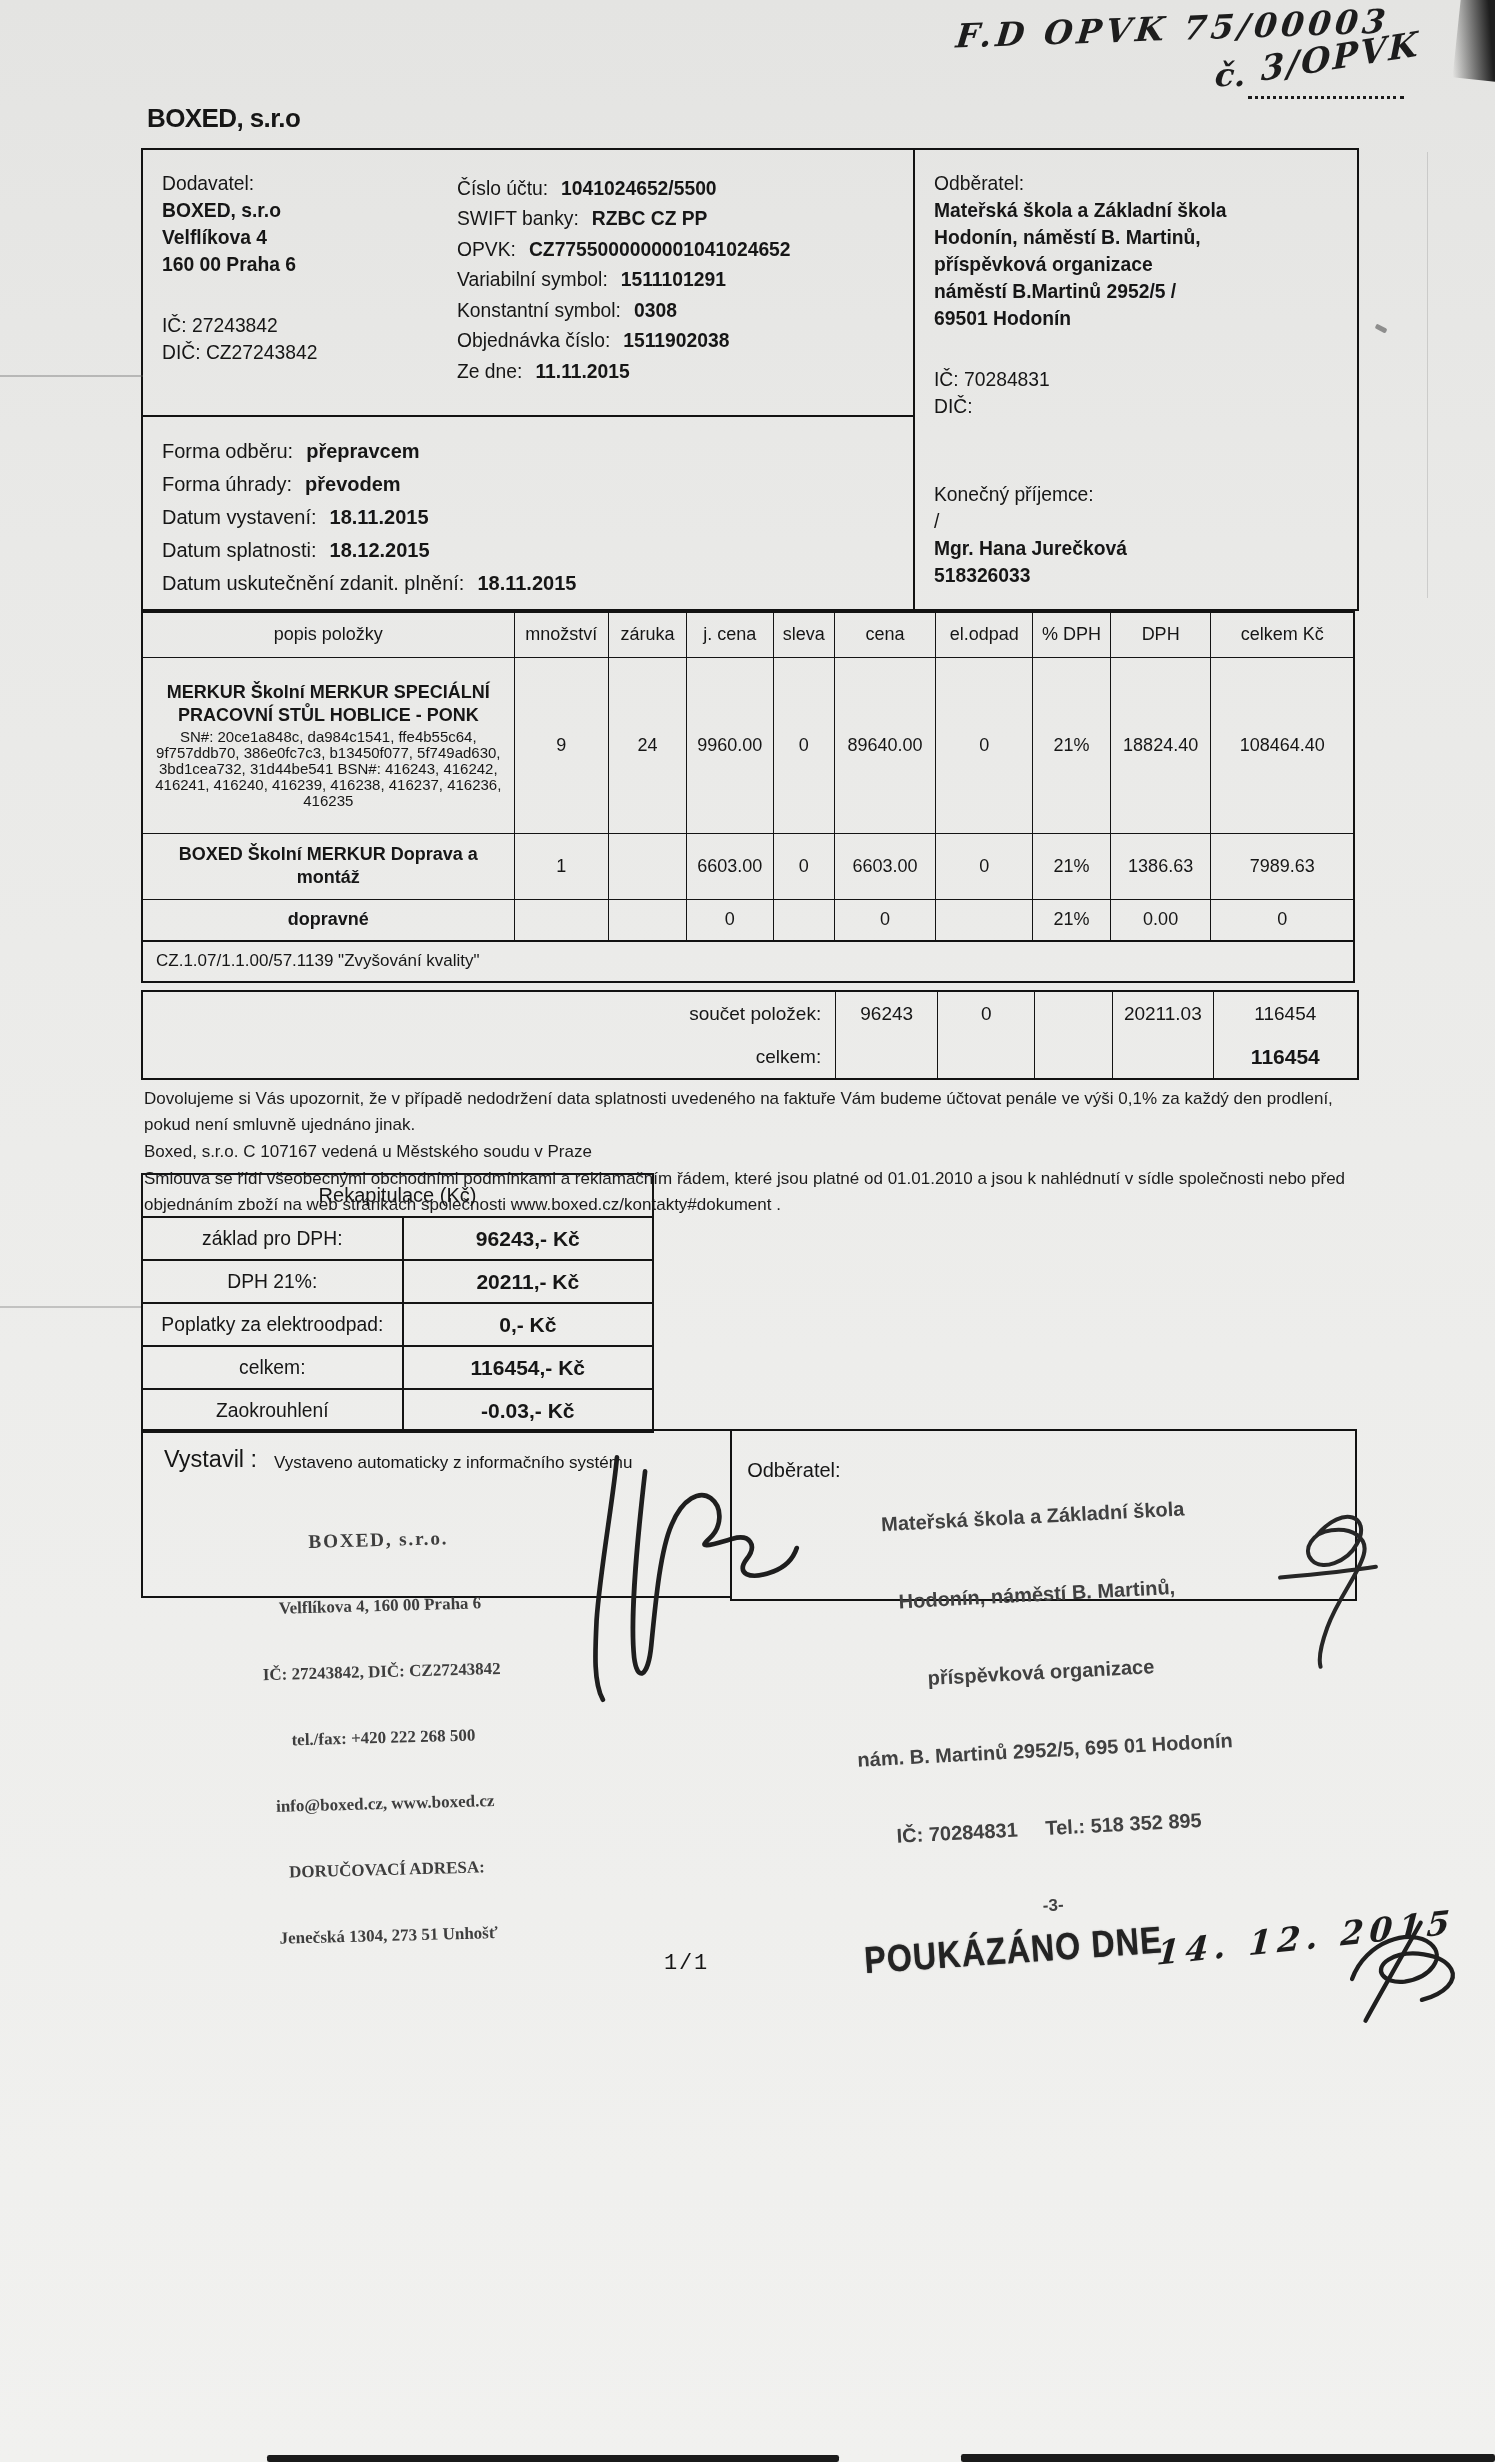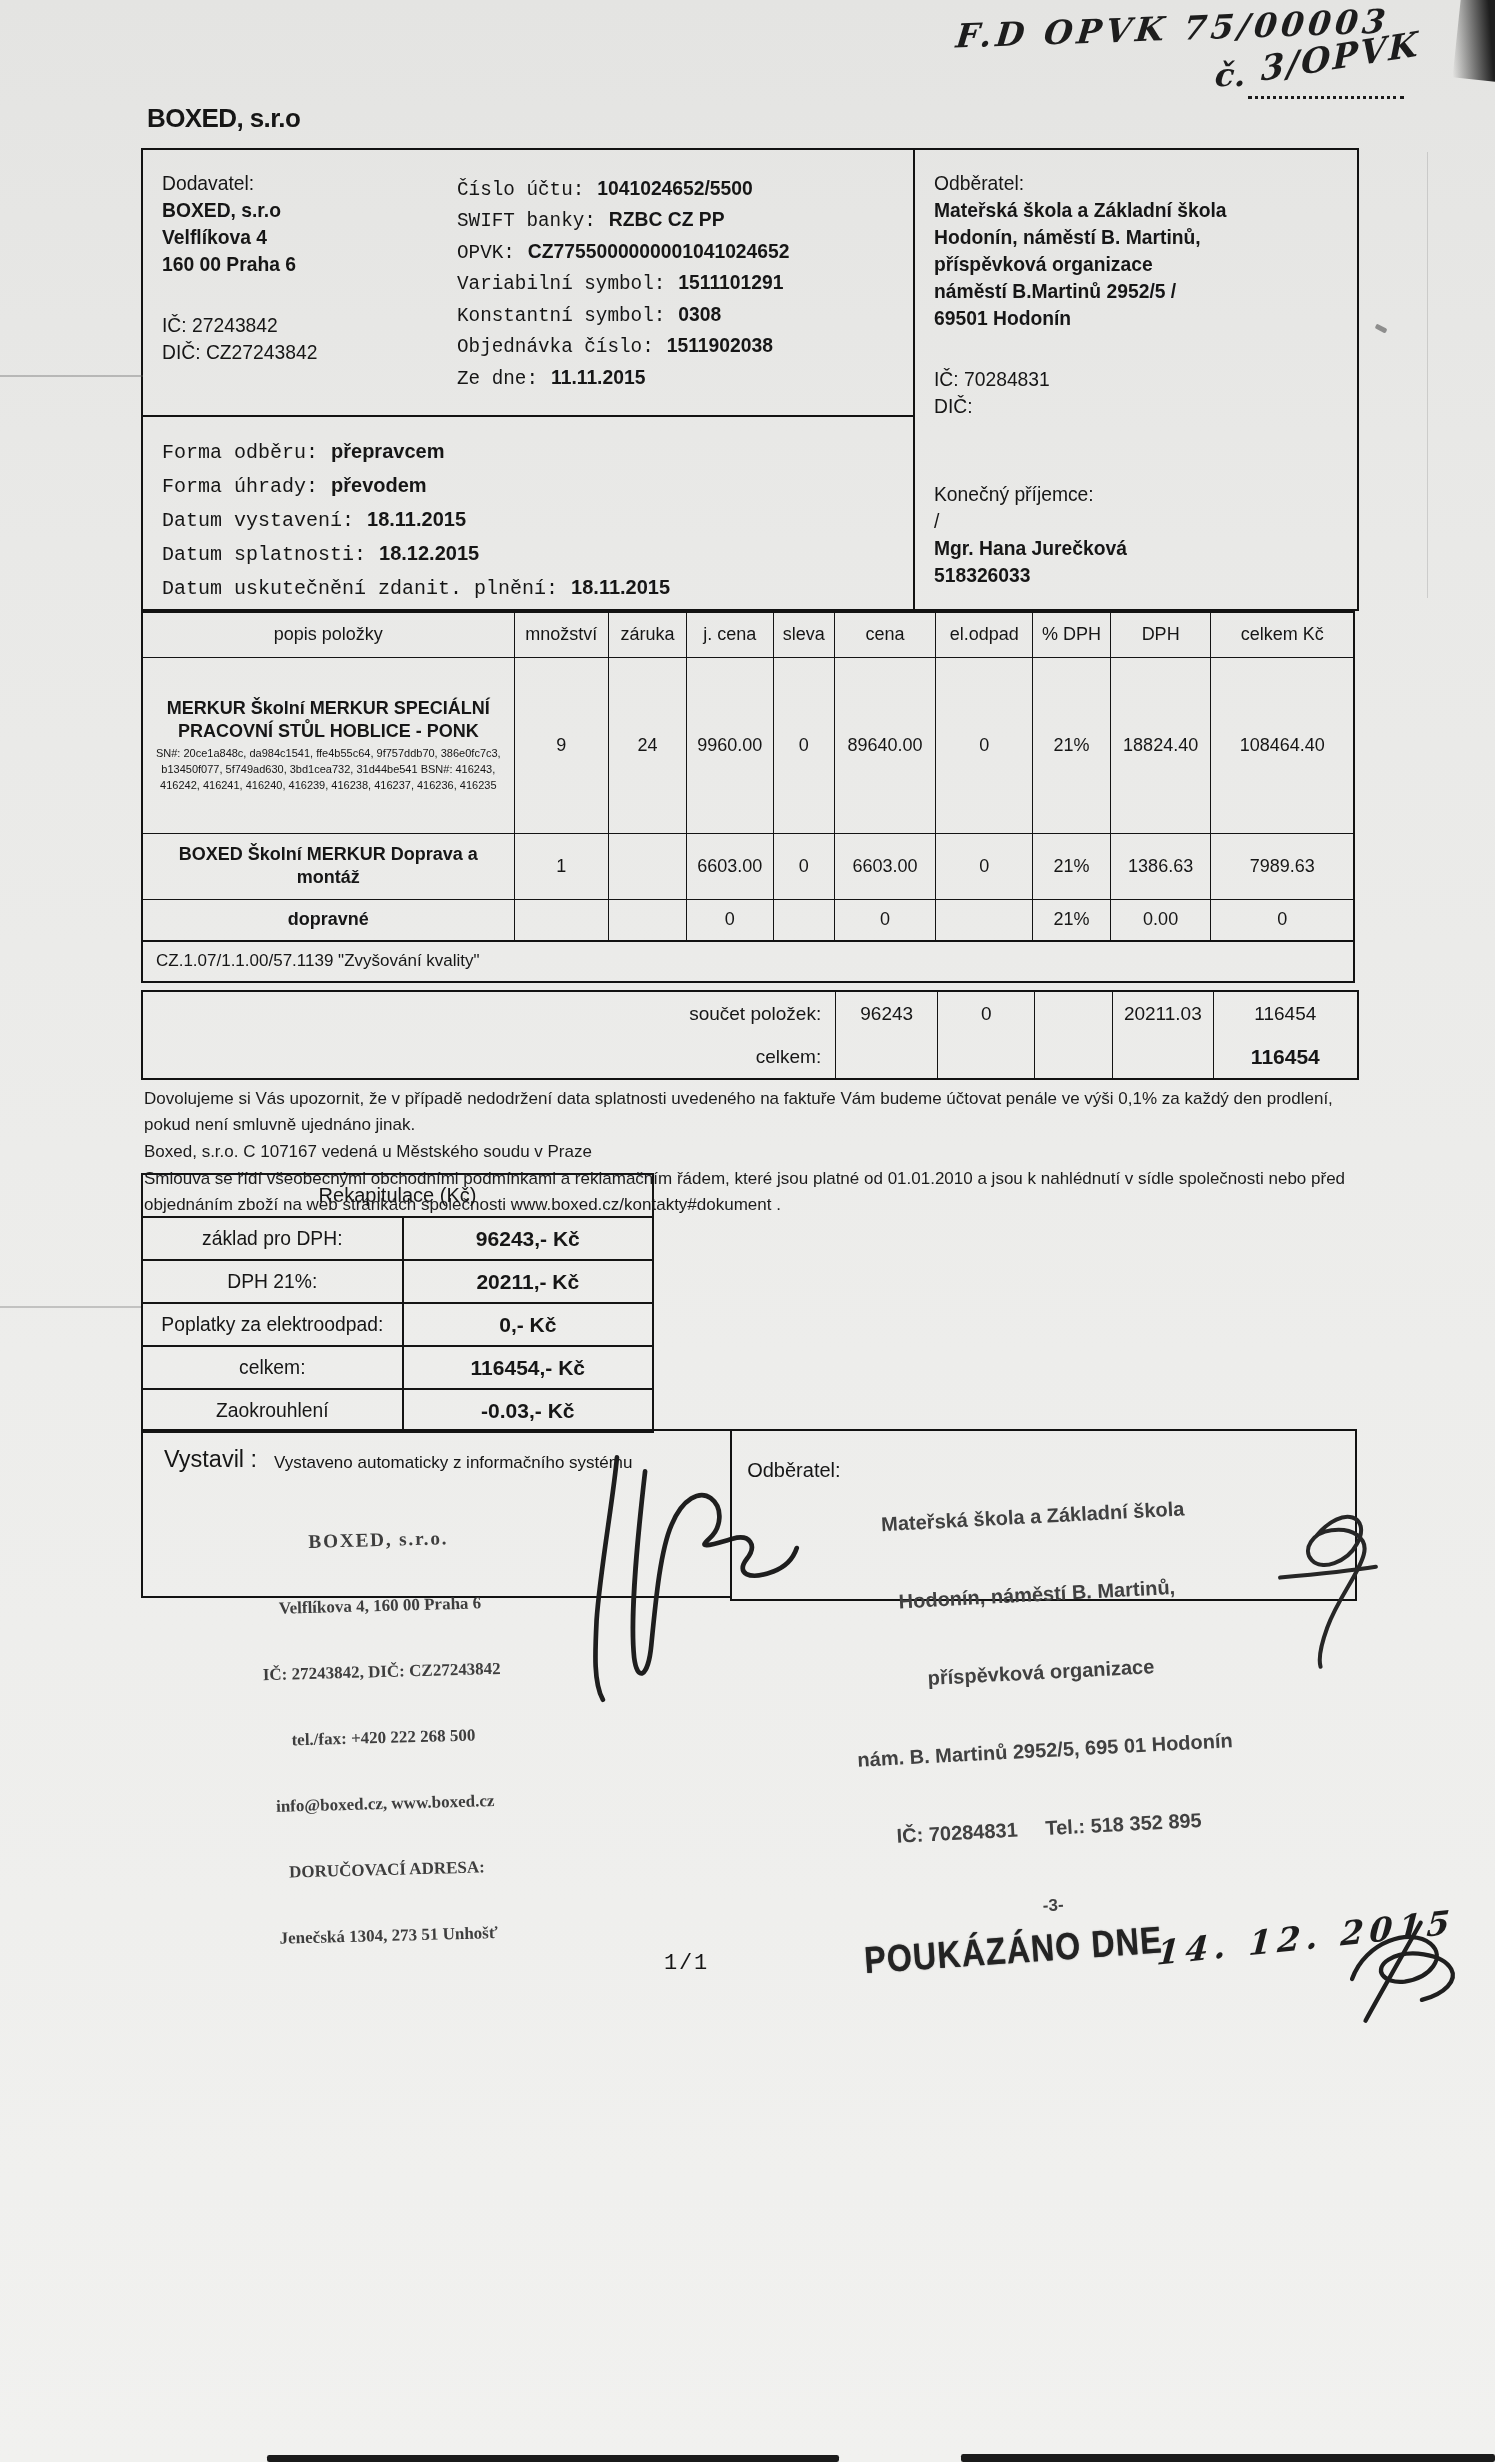--- a/index.html
+++ b/index.html
@@ -19,29 +19,29 @@
   
   .info-box{left:141px;top:148px;width:1214px;height:459px;border:2.9px solid #121212;}
   .vdiv{position:absolute;left:770px;top:0;bottom:0;width:2.3px;background:#121212;}
   .hdiv{position:absolute;left:0;top:265px;width:770px;height:2.3px;background:#121212;}
   .blk{position:absolute;font-size:19.3px;line-height:27px;}
   .supplier-blk{left:19px;top:20px;}
   .bank-blk{left:314px;top:23.5px;line-height:30.5px;white-space:nowrap;}
   .pay-blk{left:19px;top:285px;line-height:33px;white-space:nowrap;}
   .cust-blk{left:791px;top:20px;}
   .b{font-weight:bold;} .gap46{height:27px;} .gap58{height:34px;}
-  .lv .lbl{margin-right:13px;font-family:Liberation Mono, monospace;}
+  .lv .lbl{margin-right:13px;}
   
   table.items{position:absolute;left:141px;top:611px;width:1214px;border-collapse:collapse;table-layout:fixed;
               border:2.9px solid #121212;font-size:18px;}
   table.items td,table.items th{border:1.8px solid #141414;text-align:center;vertical-align:middle;padding:2.3px 3.5px;font-weight:normal;}
   tr.hrow{height:45px;}
   tr.r1{height:176px;} tr.r2{height:66px;} tr.r3{height:42px;}
   .desc-title{font-weight:bold;font-size:18px;line-height:23px;}
-  .desc-serial{font-size:11px;line-height:16px;margin-top:2.3px;}
+  .desc-serial{font-size:15px;line-height:16px;margin-top:2.3px;}
   tr.noterow td{height:34px;text-align:left;padding-left:13px;font-size:17px;border-top:2.9px solid #121212;}
   
   .summary{left:141px;top:990px;width:1214px;height:86px;border:2.9px solid #121212;display:grid;
            grid-template-columns:57.1% 8.4% 8% 6.4% 8.3% 11.8%;grid-template-rows:1fr 1fr;font-size:19px;}
   .summary>div{display:flex;align-items:center;justify-content:center;border-right:1.8px solid #141414;}
   .summary>div:nth-child(6n){border-right:none;}
   .summary .lab{justify-content:flex-end;padding-right:14px;}
   
   .notes{left:144px;top:1086px;width:1228px;font-size:17px;line-height:26px;color:#1b1b1b;}
   .notes p{margin:0 0 1.2px 0;}

